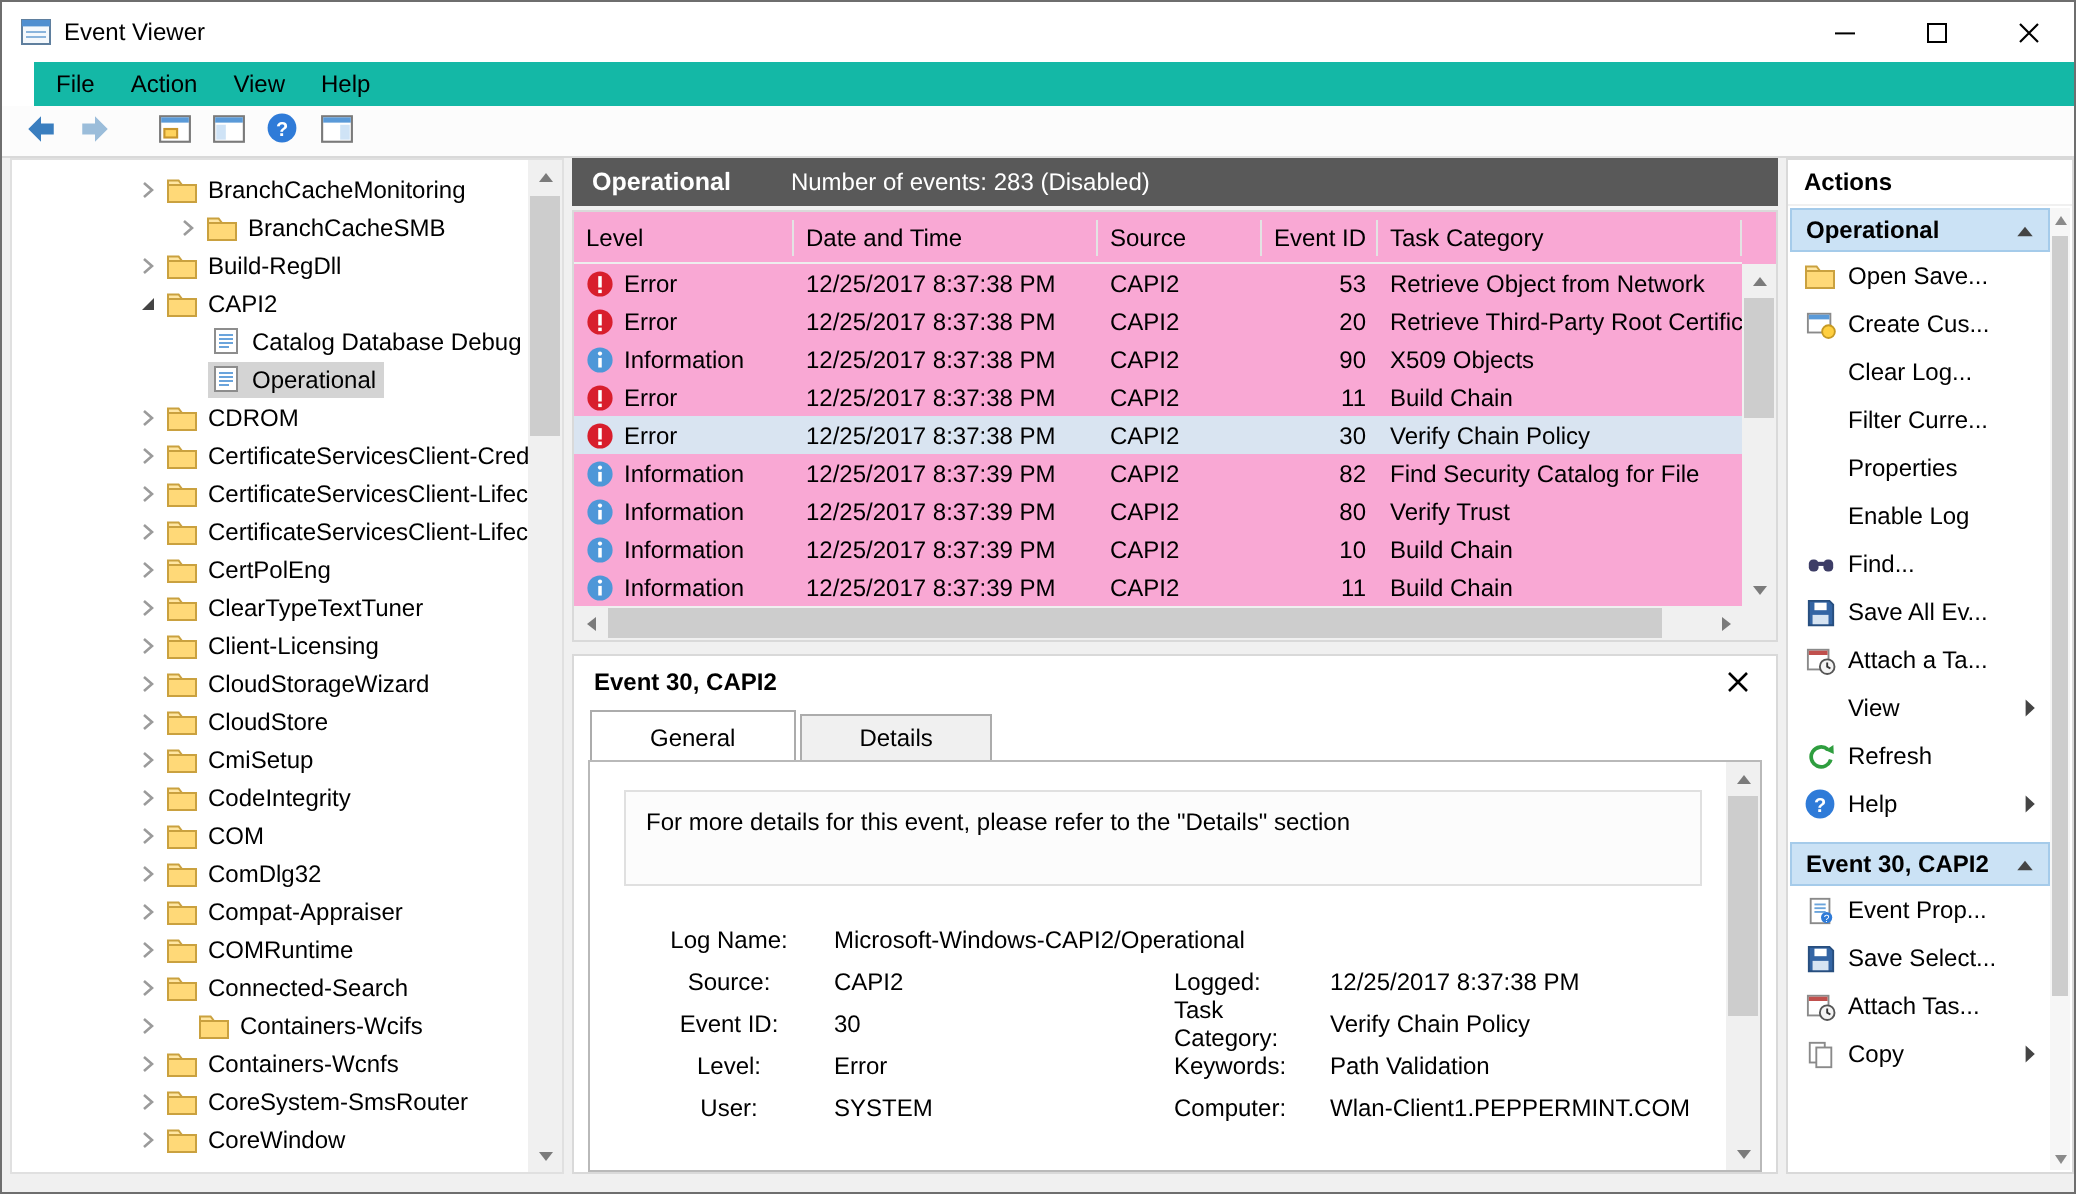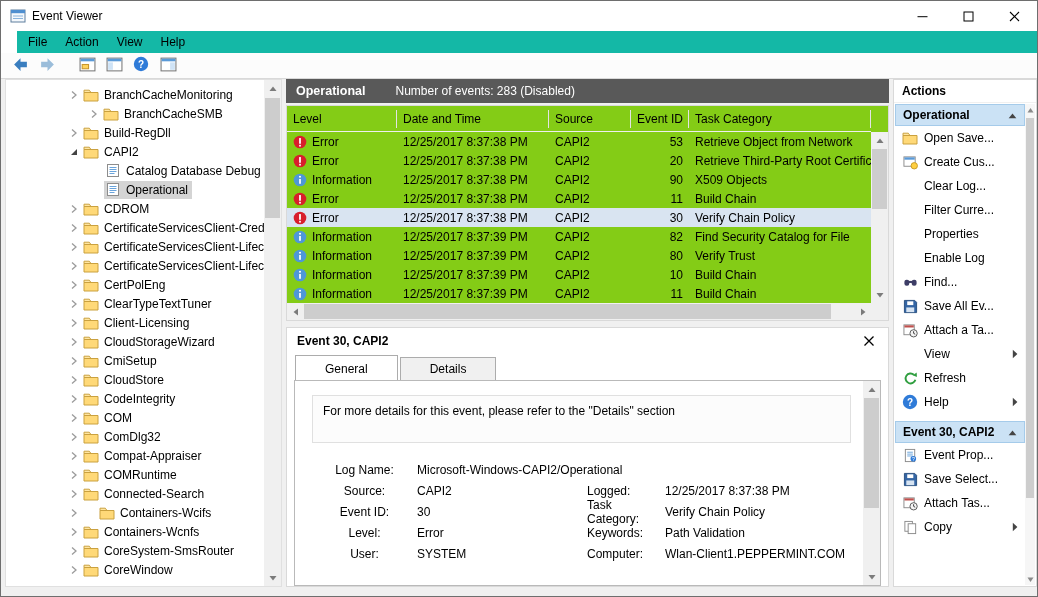--- a/index.html
+++ b/index.html
@@ -36,21 +36,21 @@
   .tree-node { display:flex; align-items:center; gap:5px; padding:1px 4px 1px 1px; }
   .tree-item.selected .tree-node { background:#d4d4d4; }
   .tree-icon { width:16px; height:16px; flex:none; display:flex; align-items:center; justify-content:center; }
 
   
   .center-pane { position:absolute; left:285px; width:603px; top:0; height:100%; }
   .list-header { position:absolute; top:0; left:0; right:0; height:24px; background:#595959; color:#fff; display:flex; align-items:center; padding:0 10px; }
   .list-title { font-weight:bold; font-size:12.5px; }
   .list-subtitle { margin-left:30px; }
 
-  .event-table { position:absolute; top:26px; left:0; right:0; height:216px; background:#84cc16; border:1px solid #d9d9d9; }
+  .event-table { position:absolute; top:26px; left:0; right:0; height:216px; background:#f9a8d4; border:1px solid #d9d9d9; }
   .table-header { position:absolute; top:0; left:0; right:17px; height:26px; display:flex; align-items:center; border-bottom:1px solid #eee; }
   .th { padding:0 6px; border-right:1px solid #e3e3e3; height:18px; line-height:18px; overflow:hidden; white-space:nowrap; }
   .table-body { position:absolute; top:26px; left:0; right:17px; bottom:17px; overflow:hidden; }
   .tr { height:19px; display:flex; align-items:center; }
   .tr.selected { background:#d9e4f1; }
   .td { padding:0 6px; white-space:nowrap; overflow:hidden; }
   .c0 { width:110px; } .c1 { width:152px; } .c2 { width:82px; } .c3 { width:58px; text-align:right; } .c4 { flex:1; }
   .level-cell { display:flex; align-items:center; gap:5px; }
   .level-icon { width:14px; height:14px; flex:none; display:flex; }
   .ev-vscroll { top:26px; bottom:17px; }
@@ -405,37 +405,37 @@
                 <path d="M3 1.5 L7 5 L3 8.5" fill="none" stroke="#9b9b9b" stroke-width="1.3"></path>
               </svg>
             </span>
             <span class="tree-node">
               <span class="tree-icon">
                 <svg width="16" height="14" viewBox="0 0 16 14">
                   <path d="M1 4.5 h14 v8.5 h-14 z" fill="#ffd978" stroke="#caa13f"></path>
                   <path d="M1 4.5 v-2.3 h5.3 l1.7 2.3 z" fill="#ffe6a3" stroke="#caa13f"></path>
                 </svg>
               </span>
+              <span class="tree-label">CloudStore</span>
+            </span>
+          </div>
+          <div class="tree-item" style="padding-left: 60px;">
+            <span class="expander">
+              <svg width="10" height="10" viewBox="0 0 10 10">
+                <path d="M3 1.5 L7 5 L3 8.5" fill="none" stroke="#9b9b9b" stroke-width="1.3"></path>
+              </svg>
+            </span>
+            <span class="tree-node">
+              <span class="tree-icon">
+                <svg width="16" height="14" viewBox="0 0 16 14">
+                  <path d="M1 4.5 h14 v8.5 h-14 z" fill="#ffd978" stroke="#caa13f"></path>
+                  <path d="M1 4.5 v-2.3 h5.3 l1.7 2.3 z" fill="#ffe6a3" stroke="#caa13f"></path>
+                </svg>
+              </span>
               <span class="tree-label">CmiSetup</span>
-            </span>
-          </div>
-          <div class="tree-item" style="padding-left: 60px;">
-            <span class="expander">
-              <svg width="10" height="10" viewBox="0 0 10 10">
-                <path d="M3 1.5 L7 5 L3 8.5" fill="none" stroke="#9b9b9b" stroke-width="1.3"></path>
-              </svg>
-            </span>
-            <span class="tree-node">
-              <span class="tree-icon">
-                <svg width="16" height="14" viewBox="0 0 16 14">
-                  <path d="M1 4.5 h14 v8.5 h-14 z" fill="#ffd978" stroke="#caa13f"></path>
-                  <path d="M1 4.5 v-2.3 h5.3 l1.7 2.3 z" fill="#ffe6a3" stroke="#caa13f"></path>
-                </svg>
-              </span>
-              <span class="tree-label">CloudStore</span>
             </span>
           </div>
           <div class="tree-item" style="padding-left: 60px;">
             <span class="expander">
               <svg width="10" height="10" viewBox="0 0 10 10">
                 <path d="M3 1.5 L7 5 L3 8.5" fill="none" stroke="#9b9b9b" stroke-width="1.3"></path>
               </svg>
             </span>
             <span class="tree-node">
               <span class="tree-icon">

